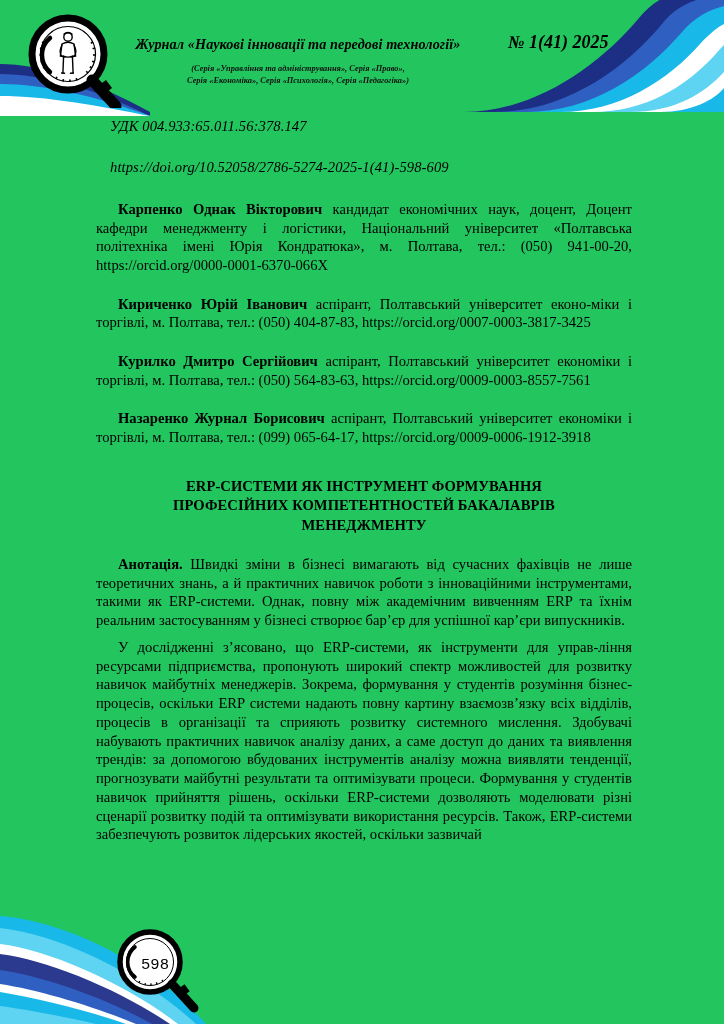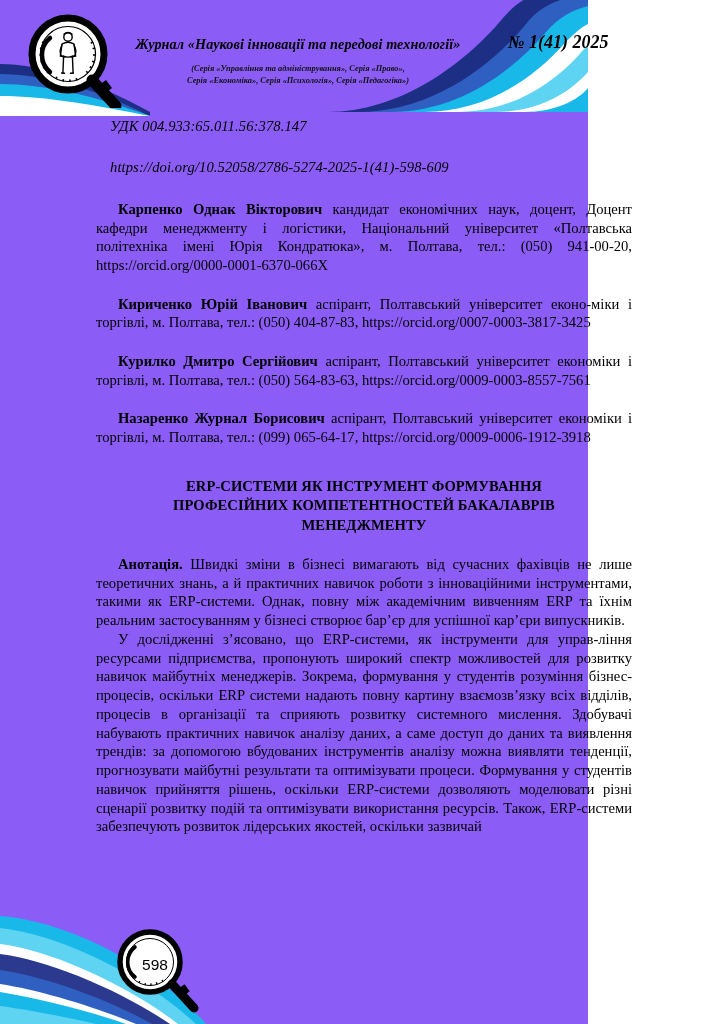--- a/index.html
+++ b/index.html
@@ -14,23 +14,23 @@
     position: relative;
     overflow: hidden;
     font-family: "Liberation Serif", "DejaVu Serif", serif;
     color: #000000;
   }
 
   
   .page {
     position: absolute;
     inset: 0;
-    width: 588px;
+    width: 724px;
     height: 1024px;
-    background: #8b5cf6;
+    background: #22c55e;
   }
 
   
   .wave-top {
     position: absolute;
     top: 0;
     right: 0;
     width: 300px;
     height: 112px;
     pointer-events: none;
@@ -150,41 +150,41 @@
   }
 
   .abstract-para {
     font-size: 14.6px;
     line-height: 1.285;
     text-align: justify;
     text-justify: inter-word;
     margin: 20px 0 0 0;
     text-indent: 22px;
   }
-  .abstract-para.tight { margin-top: 0; }
+  .abstract-para.tight { margin-top: 8px; }
   .abstract-label { font-weight: 700; }
 
   
   .folio {
     position: absolute;
     left: 108px;
     bottom: 8px;
     width: 92px;
     height: 92px;
   }
   .folio-num {
     position: absolute;
     left: 0;
     top: 0;
     width: 92px;
     height: 80px;
     display: flex;
     align-items: center;
     justify-content: center;
-    font-family: Liberation Sans, sans-serif;
+    font-family: Liberation Mono, monospace;
     font-size: 15.5px;
     color: #000;
     padding-left: 2px;
     padding-top: 2px;
   }
 </style>
 </head>
 <body>
 
 <div class="page">

